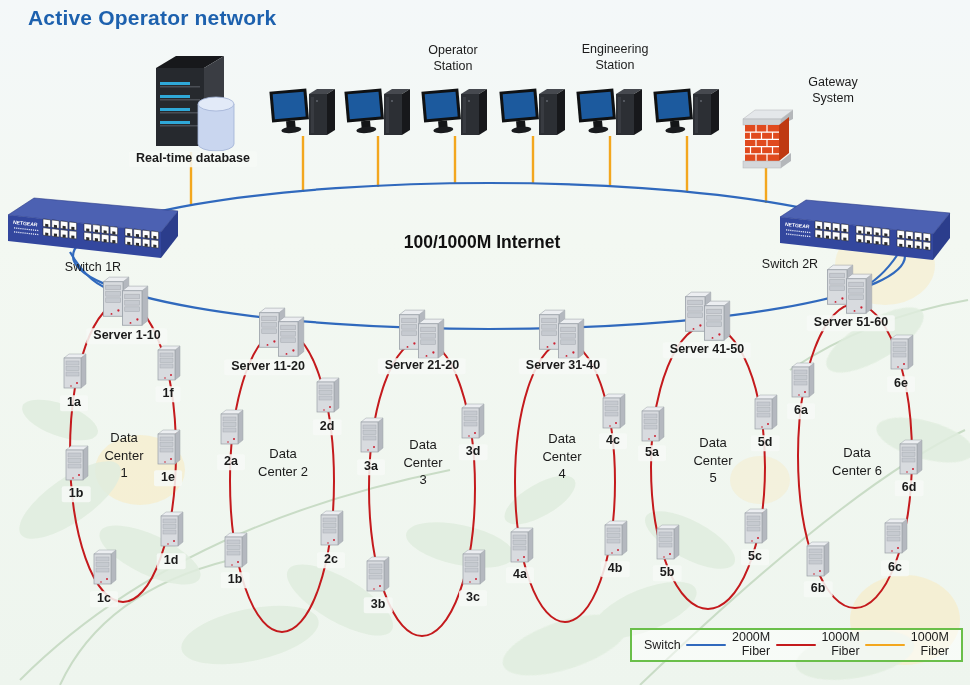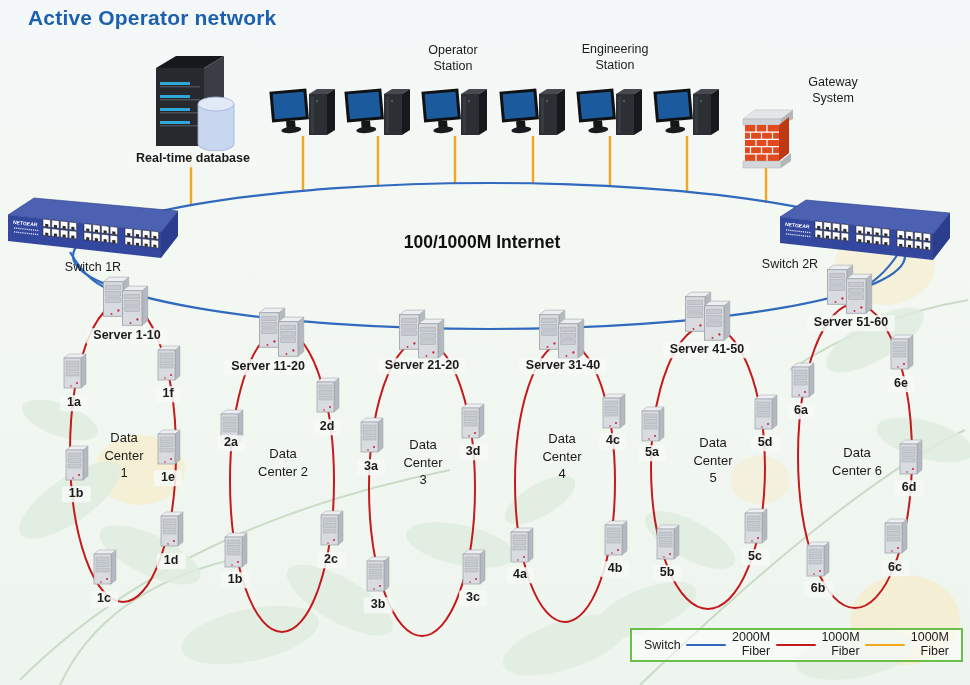--- a/index.html
+++ b/index.html
@@ -275,21 +275,21 @@
 <div class="lbl dc" style="left:857px;top:462px">Data
 Center 6</div>
 
 <div class="lbl box" style="left:74px;top:403px">1a</div>
 <div class="lbl box" style="left:168px;top:394px">1f</div>
 <div class="lbl box" style="left:76px;top:494px">1b</div>
 <div class="lbl box" style="left:168px;top:478px">1e</div>
 <div class="lbl box" style="left:171px;top:561px">1d</div>
 <div class="lbl box" style="left:104px;top:599px">1c</div>
 
-<div class="lbl box" style="left:231px;top:443px">2a</div>
+<div class="lbl box" style="left:231px;top:462px">2a</div>
 <div class="lbl box" style="left:327px;top:427px">2d</div>
 <div class="lbl box" style="left:331px;top:560px">2c</div>
 <div class="lbl box" style="left:235px;top:580px">1b</div>
 
 <div class="lbl box" style="left:371px;top:467px">3a</div>
 <div class="lbl box" style="left:473px;top:452px">3d</div>
 <div class="lbl box" style="left:378px;top:605px">3b</div>
 <div class="lbl box" style="left:473px;top:598px">3c</div>
 
 <div class="lbl box" style="left:613px;top:441px">4c</div>

